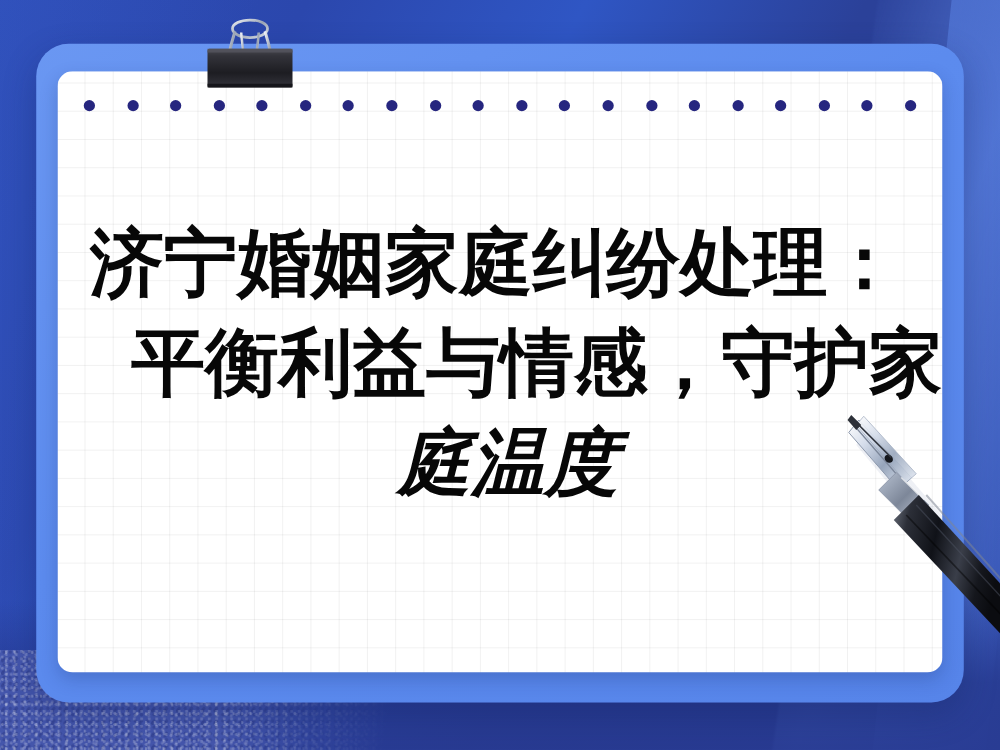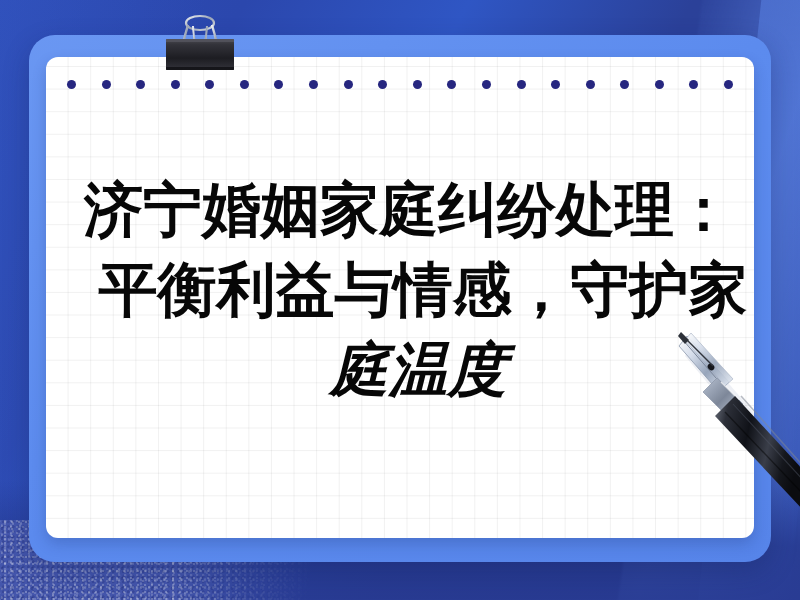--- a/index.html
+++ b/index.html
@@ -106,37 +106,37 @@
   .dot {
     width:9px; height:9px;
     border-radius:50%;
     background:#26267f;
     flex:0 0 auto;
   }
 
   
   .title-block {
     position:absolute;
-    left:58px; top:170px;
+    left:46px; top:170px;
     width:708px;
     text-align:center;
     pointer-events:none;
     padding-left:12px;
   }
   .title-line {
     font-size:59px;
     line-height:80px;
     font-weight:bold;
     color:#070707;
     letter-spacing:0px;
     white-space:nowrap;
     font-family:"Liberation Sans","DejaVu Sans",sans-serif;
   }
   .title-line.l1 { text-align:left; padding-left:14px; }
-  .title-line.l2 { text-align:center; padding-left:10px; }
+  .title-line.l2 { text-align:right; padding-left:10px; }
   .title-line.l3 { text-align:center;font-style:italic; }
 
   
   .clip { position:absolute; left:152px; top:12px; width:96px; height:64px; }
 
   
   .pen { position:absolute; left:655px; top:322px; width:150px; height:200px; }
 </style>
 </head>
 <body>

